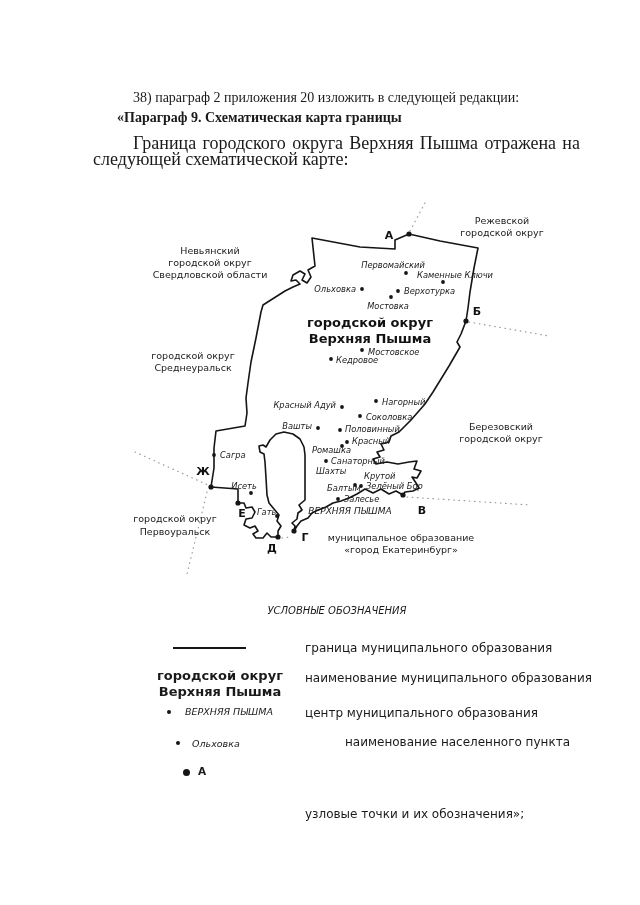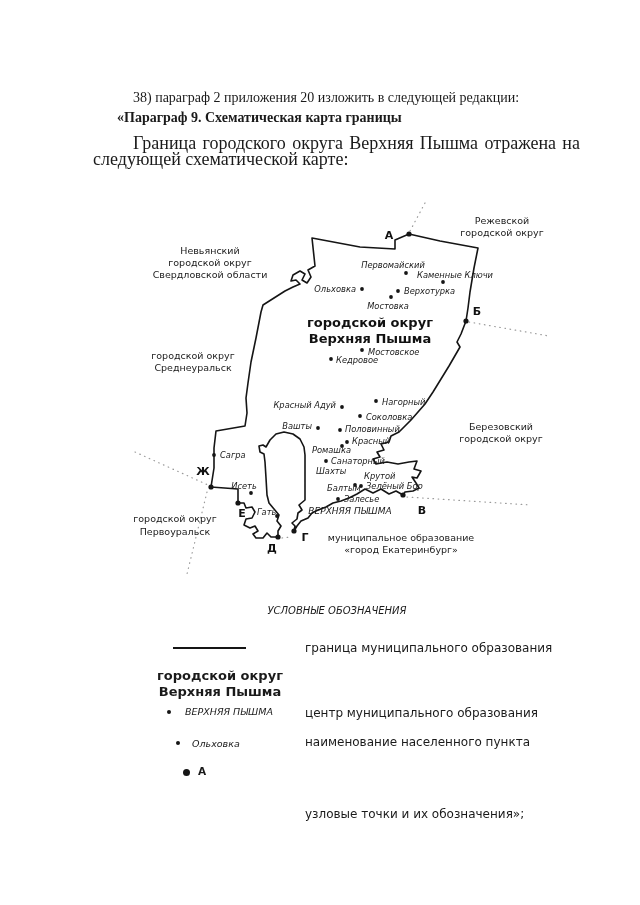--- a/index.html
+++ b/index.html
@@ -129,26 +129,27 @@
 
   <div class="abs lg lg-title">УСЛОВНЫЕ ОБОЗНАЧЕНИЯ</div>
 
   <div class="abs lg-line"></div>
   <div class="abs lg lg-desc" style="top:641px;">граница муниципального образования</div>
 
   <div class="abs lg lg-name">
     <div>городской округ</div>
     <div>Верхняя Пышма</div>
   </div>
+  <div class="abs lg lg-desc" style="top:671px;">наименование муниципального образования</div>
 
   <div class="abs ldot ldot-s" style="left:167px;top:710px;"></div>
   <div class="abs lg lg-caps">ВЕРХНЯЯ ПЫШМА</div>
   <div class="abs lg lg-desc" style="top:706px;">центр муниципального образования</div>
 
   <div class="abs ldot ldot-s" style="left:176px;top:741px;"></div>
   <div class="abs lg lg-set">Ольховка</div>
-  <div class="abs lg lg-desc" style="top:735px;">наименование населенного пункта</div>
+  <div class="abs lg lg-desc" style="top:735px;margin-left:40px;">наименование населенного пункта</div>
 
   <div class="abs ldot ldot-b" style="left:183px;top:769px;"></div>
   <div class="abs lg lg-a">А</div>
   <div class="abs lg lg-desc" style="top:766px;margin-top:41px;">узловые точки и их обозначения»;</div>
 
 </div>
 
 </body></html>

